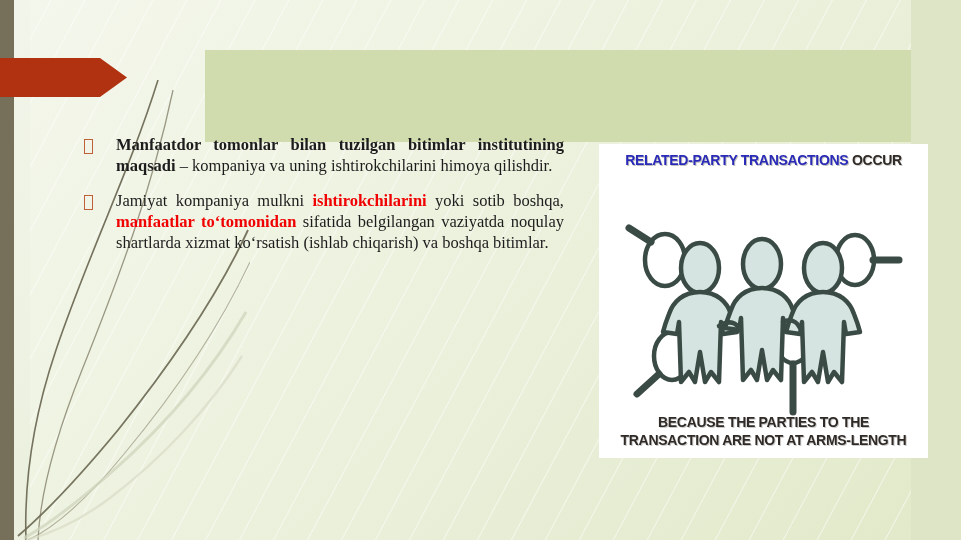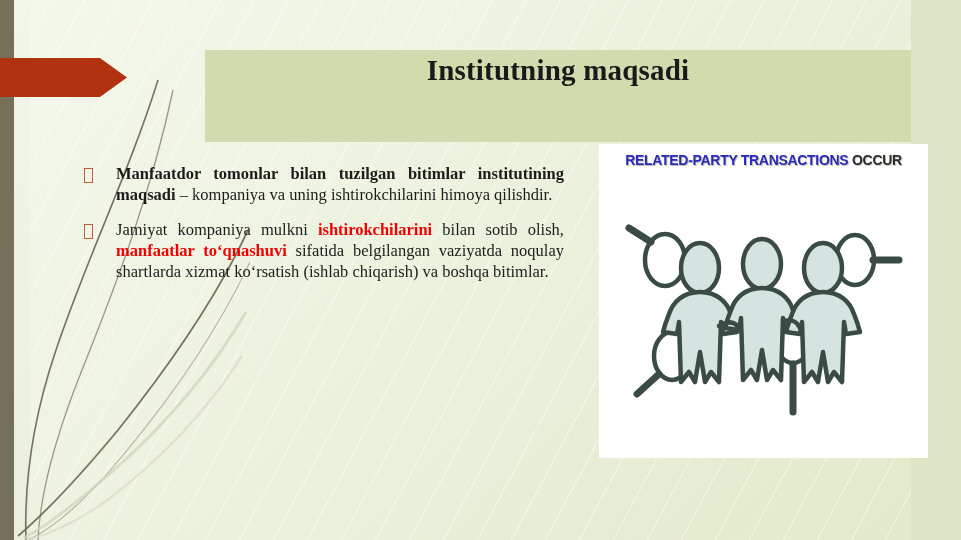--- a/index.html
+++ b/index.html
@@ -102,21 +102,21 @@
     position: absolute;
     left: 0px; top: 58px;
     width: 127px; height: 39px;
     background: #b03210;
     clip-path: polygon(0 0, 100px 0, 127px 50%, 100px 100%, 0 100%);
   }
 
   
   #body-block {
     position: absolute;
-    left: 84px; top: 163px;
+    left: 84px; top: 134px;
     width: 480px;
   }
 
   .bullet-row {
     display: flex;
     align-items: flex-start;
     margin-bottom: 14px;
   }
   .bullet-marker {
     flex: 0 0 auto;
@@ -202,32 +202,31 @@
     <path d="M236 232 C 202 290, 156 344, 104 390 C 70 420, 40 444, 14 458" fill="none" stroke="#cfd4bc" stroke-width="3" opacity="0.75"></path>
     <path d="M232 276 C 198 330, 150 380, 100 418 C 68 442, 40 454, 16 460" fill="none" stroke="#d8dcc6" stroke-width="2.4" opacity="0.7"></path>
   </svg>
 
   <div id="title-band"></div>
   <div id="right-strip"></div>
   <div id="bottom-band"></div>
 
   <div id="red-arrow"></div>
 
-  <div id="title-text">Institutning maqsadi</div>
 
   <div id="body-block">
 
     <div class="bullet-row">
       <span class="bullet-marker"></span>
       <div class="bullet-text"><span class="b">Manfaatdor tomonlar bilan tuzilgan bitimlar institutining maqsadi </span><span>– kompaniya va uning ishtirokchilarini himoya qilishdir.</span></div>
     </div>
 
     <div class="bullet-row">
       <span class="bullet-marker"></span>
-      <div class="bullet-text"><span>Jamiyat kompaniya mulkni </span><span class="red">ishtirokchilarini</span><span> bilan sotib olish, </span><span class="red">manfaatlar to‘qnashuvi</span><span> sifatida belgilangan vaziyatda noqulay shartlarda xizmat ko‘rsatish (ishlab chiqarish) va boshqa bitimlar.</span></div>
+      <div class="bullet-text"><span>Jamiyat kompaniya mulkni </span><span class="red">ishtirokchilarini</span><span> yoki sotib boshqa, </span><span class="red">manfaatlar to‘tomonidan</span><span> sifatida belgilangan vaziyatda noqulay shartlarda xizmat ko‘rsatish (ishlab chiqarish) va boshqa bitimlar.</span></div>
     </div>
 
   </div>
 
   <div id="picture">
 
     <div id="pic-top-caption">
       <span class="blue">RELATED-PARTY TRANSACTIONS</span><span> OCCUR</span><br>
     </div>
 
@@ -270,16 +269,20 @@
         <path d="M216 70 C 199 70, 189 80, 185 92 C 181 102, 179 110, 179 110
                  L 193 112 L 195 100 L 197 160 L 205 150 L 211 160 L 216 130
                  L 221 160 L 227 150 L 235 160 L 237 100 L 239 112 L 253 110
                  C 253 110, 251 102, 247 92 C 243 80, 233 70, 216 70 Z"></path>
 
         <path d="M112 104 C 122 98, 128 100, 132 106" fill="none"></path>
         <path d="M176 100 C 184 96, 190 100, 193 106" fill="none"></path>
       </g>
     </svg>
 
+    <div id="pic-bottom-caption">
+      <span>BECAUSE THE PARTIES TO THE</span><br>
+      <span>TRANSACTION ARE NOT AT ARMS-LENGTH</span>
+    </div>
 
   </div>
 
 </div>
 
 </body></html>

